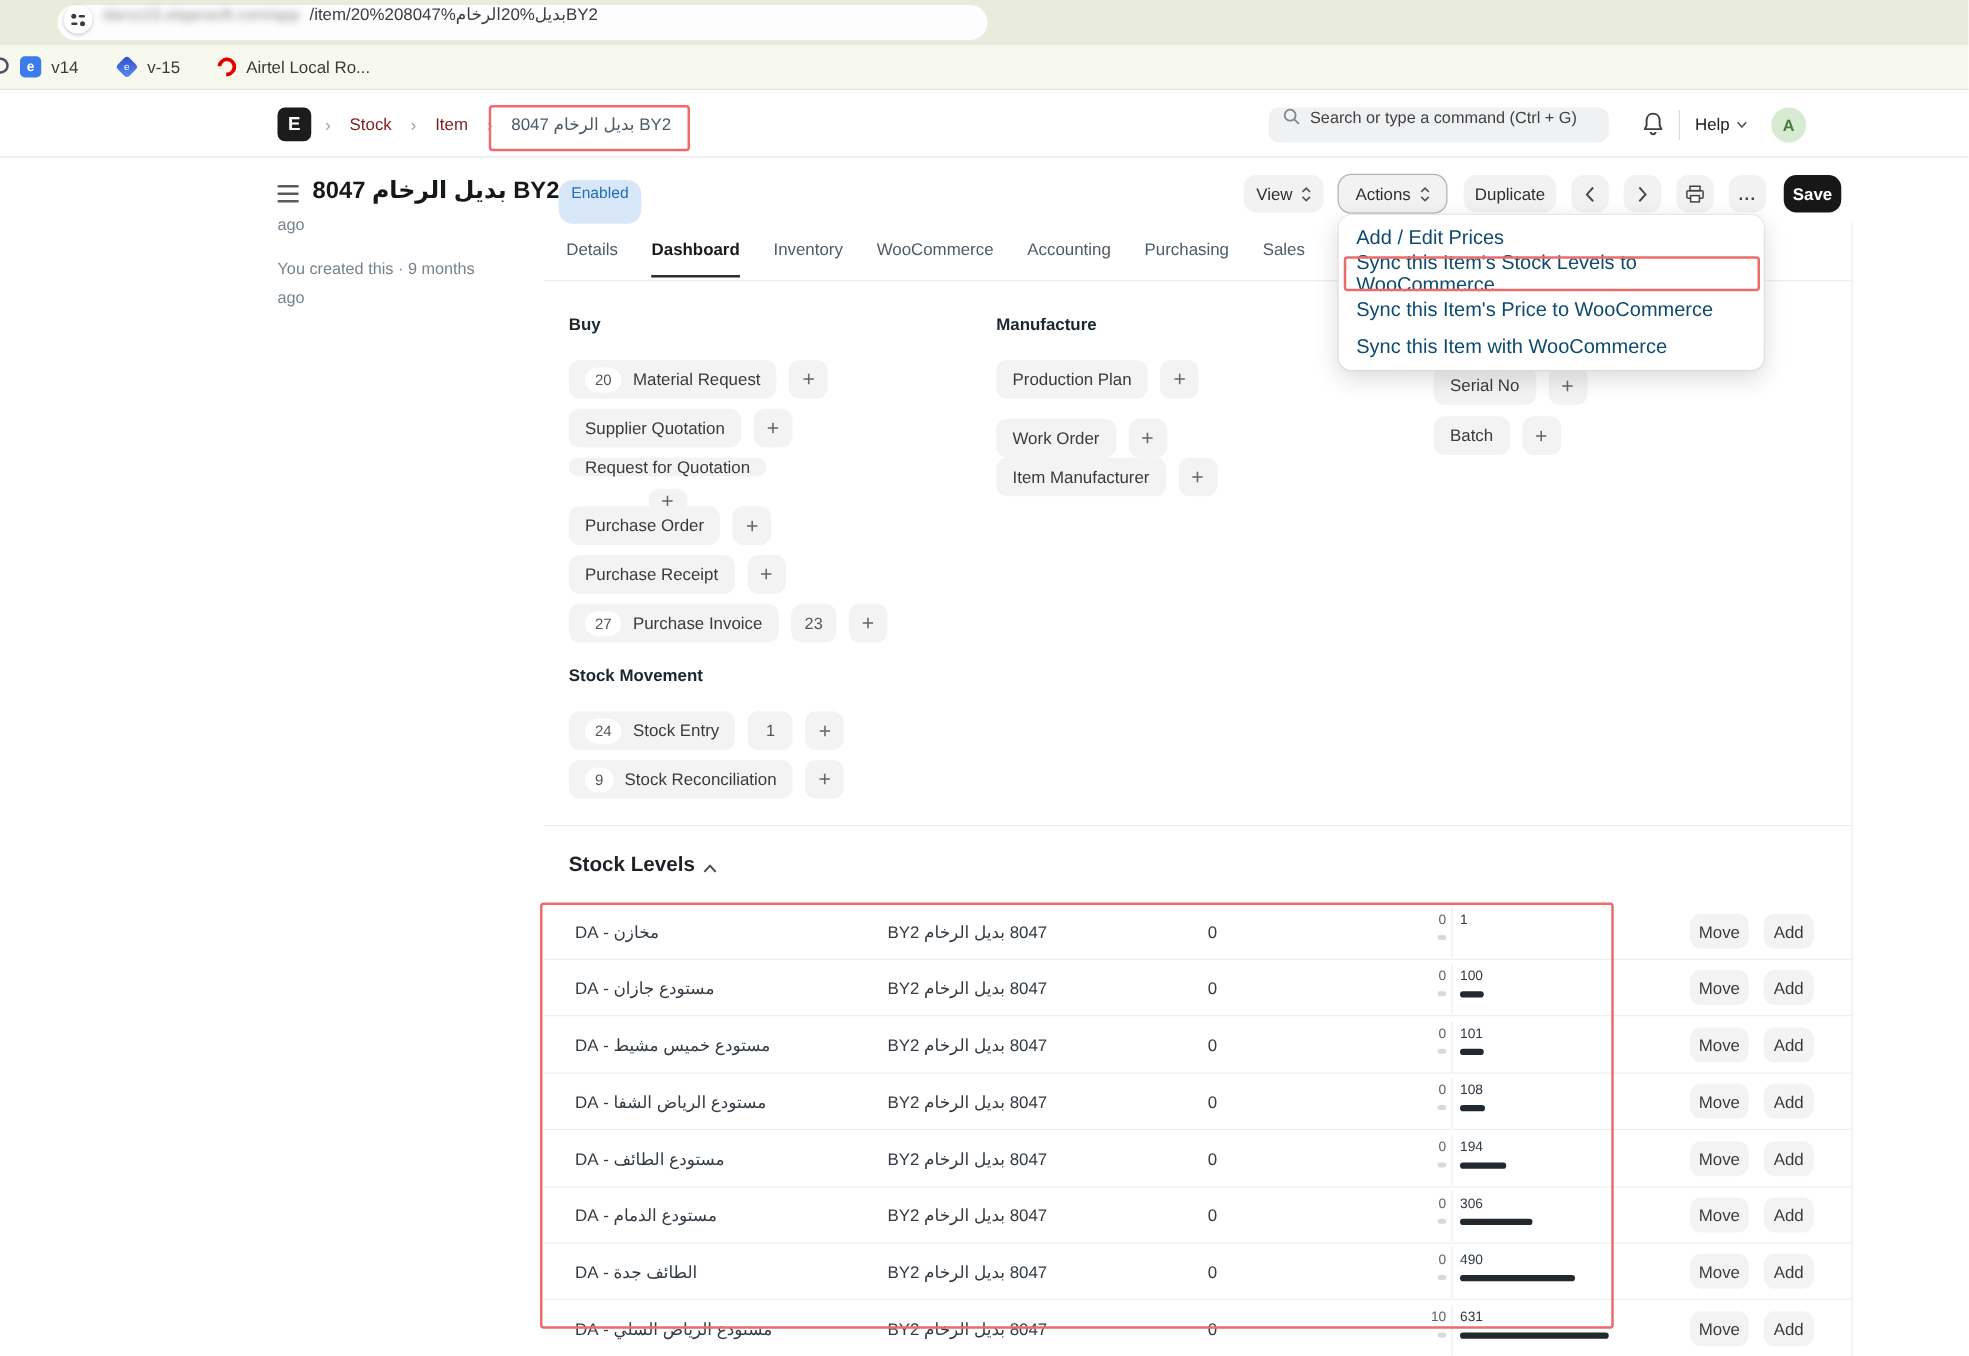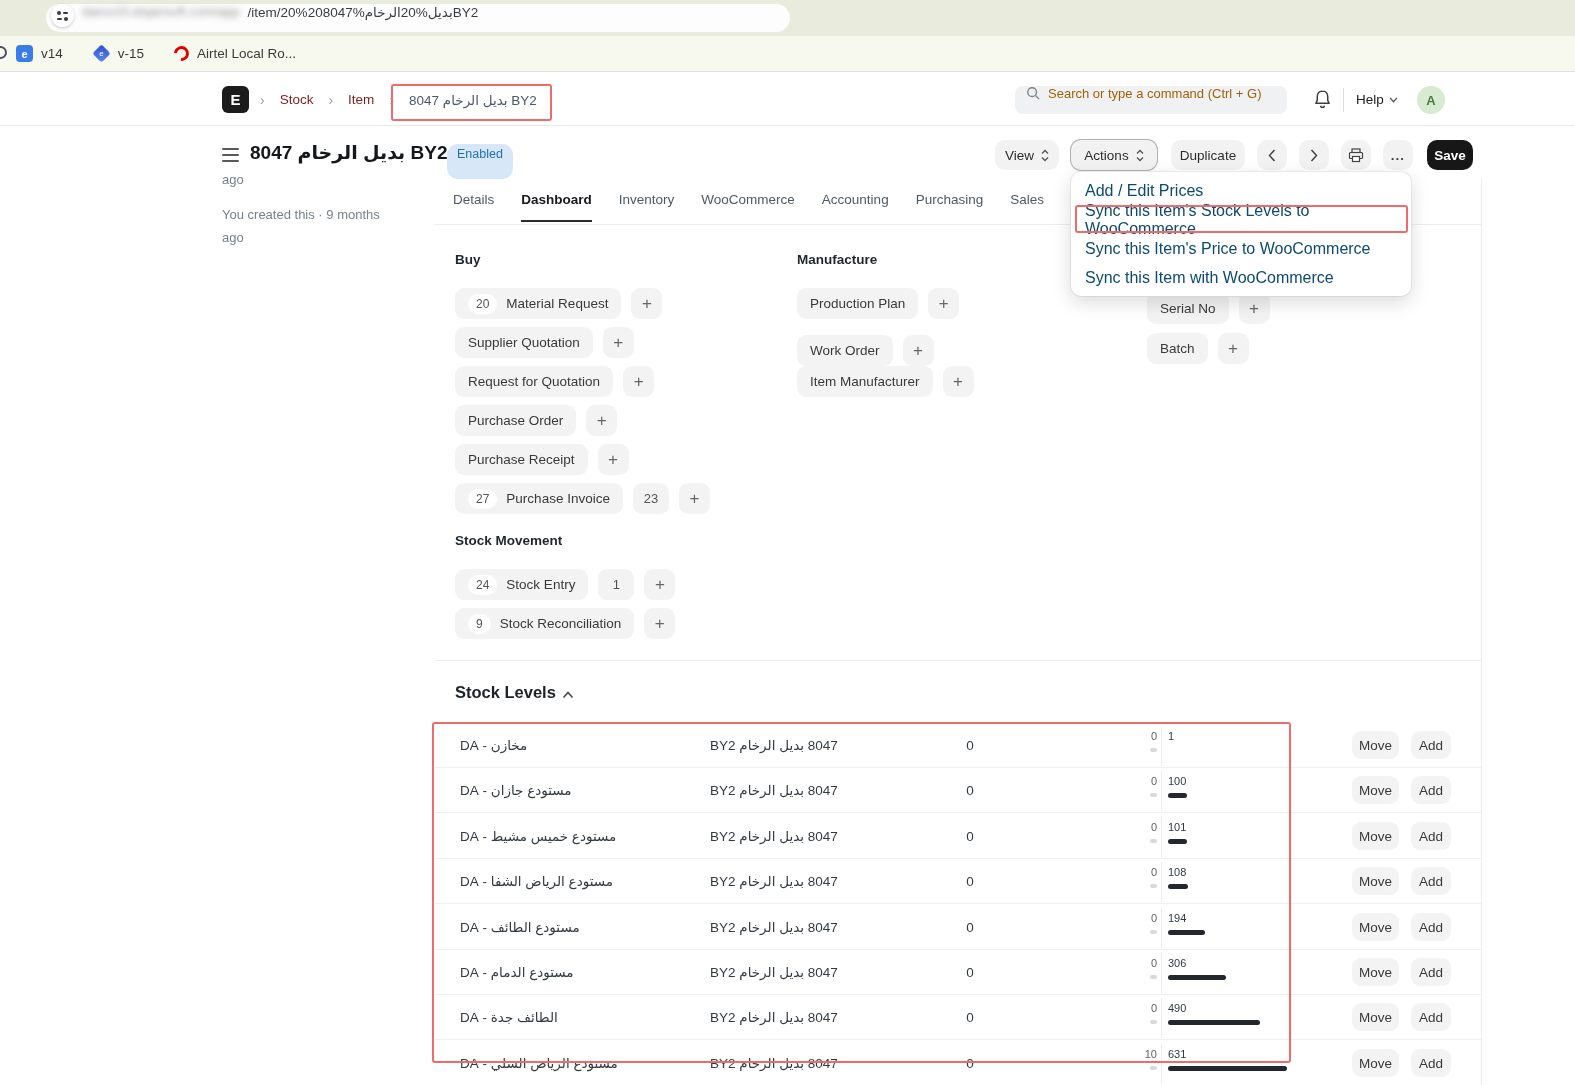--- a/index.html
+++ b/index.html
@@ -31,21 +31,21 @@
   .ic-airtel{width:15px;height:15px;border:3px solid #e40000;border-left-color:transparent;border-radius:50%;transform:rotate(-40deg);}
   #bm-clip{left:-6px;top:46px;width:13px;height:13px;border:2.5px solid #4e4e66;border-radius:50%;}
 
   
   #app-header{left:0;top:72px;width:1575px;height:54px;background:#fff;border-bottom:1px solid #e9e9e9;}
   #logo{left:222px;top:86px;width:27px;height:27px;background:#1c1c1c;border-radius:6px;color:#fff;font-weight:800;font-size:15px;}
   #breadcrumb{left:260px;top:86px;height:27px;display:flex;align-items:center;gap:15px;font-size:13.5px;}
   .crumb-sep{color:#9aa3ab;font-size:14px;}
   .crumb{color:#7f1d1d;cursor:pointer;}
   #crumb-current{color:#4c5a67;direction:ltr;}
-  #search-bar{left:1015px;top:86px;width:272px;height:28px;border-radius:8px;background:#f0f1f3;gap:8px;padding-left:11px;color:#a16207;font-size:13px;}
+  #search-bar{left:1015px;top:86px;width:272px;height:28px;border-radius:8px;background:#f0f1f3;gap:8px;padding-left:11px;color:#404040;font-size:13px;}
   #bell{left:1313px;top:89px;}
   #hdr-div{left:1343px;top:88px;width:1px;height:24px;background:#dcdcdc;}
   #help{left:1356px;top:92px;font-size:13.5px;color:#202020;display:flex;align-items:center;gap:5px;cursor:pointer;}
   #avatar{left:1417px;top:86px;width:28px;height:28px;border-radius:50%;background:#d7ead2;color:#4c7a3f;font-size:13px;font-weight:600;}
 
   
   #hamburger{left:222px;top:148px;width:17px;cursor:pointer;}
   #hamburger i{display:block;height:2px;background:#5a5a5a;margin-bottom:4px;border-radius:1px;}
   #page-title{left:250px;top:141px;font-size:19px;font-weight:700;color:#15181b;direction:ltr;}
   #status-badge{left:447px;top:144px;height:35px;padding:0 10px;border-radius:11px;background:#d8e7f8;color:#2170b8;font-size:12.5px;line-height:21px;}
@@ -248,21 +248,21 @@
           <span>Material Request</span>
         </span>
         <span class="db-plus">+</span>
       </div>
       <div class="db-row" style="left: 455px; top: 327px;">
         <span class="db-btn">
           <span>Supplier Quotation</span>
         </span>
         <span class="db-plus">+</span>
       </div>
-      <div class="db-row" style="left: 455px; top: 366px;">
+      <div class="db-row" style="left: 455px; top: 366px; flex-direction: column;">
         <span class="db-btn">
           <span>Request for Quotation</span>
         </span>
         <span class="db-plus">+</span>
       </div>
       <div class="db-row" style="left: 455px; top: 405px;">
         <span class="db-btn">
           <span>Purchase Order</span>
         </span>
         <span class="db-plus">+</span>

